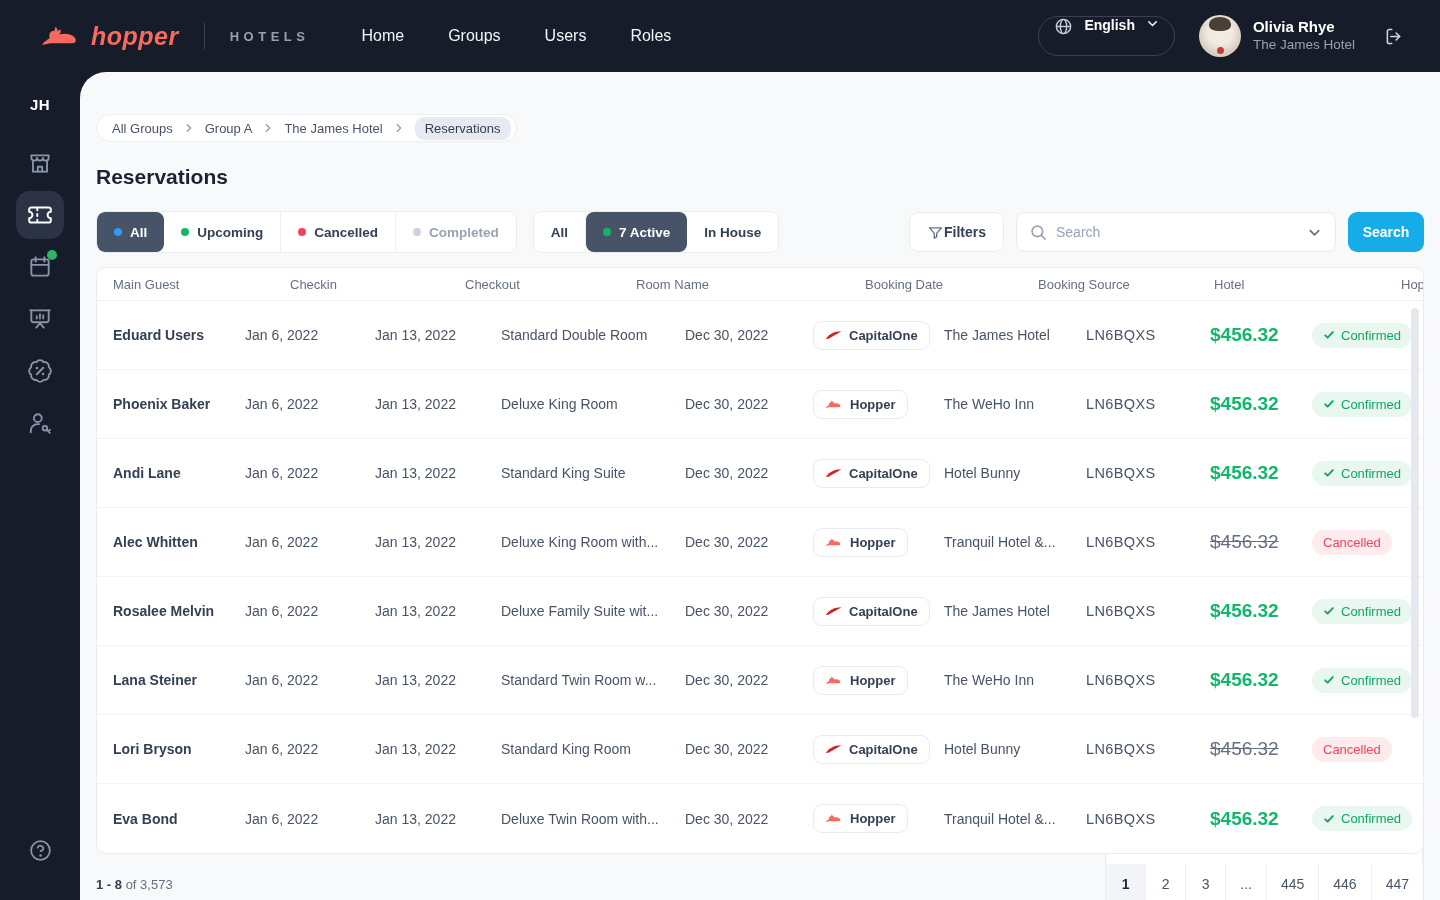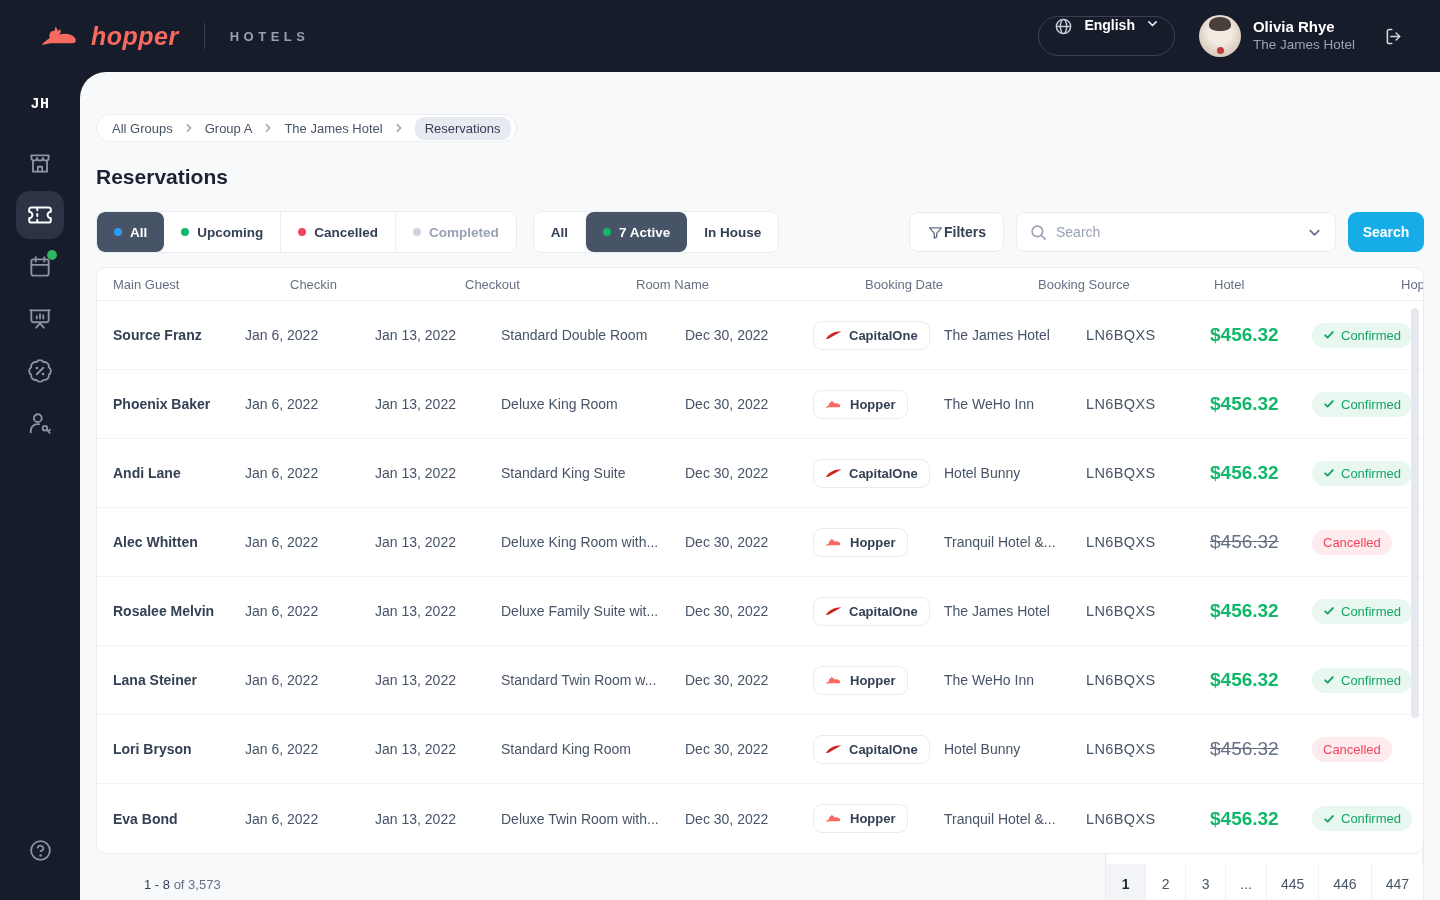--- a/index.html
+++ b/index.html
@@ -26,21 +26,21 @@
     border-radius:50% 50% 40% 40%; background:#4a4039; }
   .avatar::after { content:""; position:absolute; left:18px; bottom:3px; width:7px; height:7px;
     border-radius:50%; background:#c33b3b; }
   .user-block { margin-left:12px; line-height:1.25; }
   .user-name { color:#FFFFFF; font-size:15px; font-weight:700; }
   .user-org { color:#98A2B3; font-size:13.5px; }
   .logout-btn { background:none; border:none; margin-left:28px; cursor:pointer; display:flex; }
 
   
   .sidebar { position:absolute; left:0; top:72px; width:80px; height:828px; background:#171C2B;
-    display:flex; flex-direction:column; align-items:center; padding:24px 0 22px;font-family:Liberation Mono, monospace; }
+    display:flex; flex-direction:column; align-items:center; padding:24px 0 22px; }
   .ws-initials { color:#fff; font-size:15px; font-weight:700; letter-spacing:.5px; margin-bottom:26px; }
   .side-item { width:48px; height:48px; border:none; background:transparent; border-radius:14px;
     display:flex; align-items:center; justify-content:center; margin-bottom:4px; cursor:pointer; position:relative; }
   .side-item.active { background:#2B3344; }
   .side-item .badge-dot { position:absolute; top:7px; right:7px; width:10px; height:10px;
     border-radius:50%; background:#2DB563; }
   .side-help { margin-top:auto; }
 
   
   .content { position:absolute; left:80px; top:72px; width:1360px; height:828px;
@@ -99,21 +99,21 @@
   .status-badge { display:inline-flex; align-items:center; gap:6px; padding:5px 11px;
     border-radius:999px; font-size:13px; font-weight:500; }
   .status-badge.confirmed { background:#E8F7EF; color:#16A564; }
   .status-badge.cancelled { background:#FDEBEE; color:#F0455C; }
   .vscrollbar { position:absolute; right:4px; top:40px; width:8px; height:410px;
     background:#E5E8ED; border-radius:4px; }
 
   
   .table-footer { display:flex; align-items:center; margin-top:10px; height:40px; }
   .count-label { font-size:13px; color:#667085; }
-  .count-label b { color:#344054; font-weight:400;margin-left:48px; }
+  .count-label b { color:#344054; font-weight:700; }
   .pagination { margin-left:auto; display:flex; background:#fff; border:1px solid #E8EBF0;
     border-radius:9px; overflow:hidden;flex-direction:column; }
   .page-cell { display:flex; align-items:center; justify-content:center; gap:9px; height:40px;
     min-width:40px; padding:0 14px; background:#fff; border:none; border-right:1px solid #EEF0F4;
     font-family:inherit; font-size:14px; font-weight:500; color:#475467; cursor:pointer; }
   .pagination .page-cell:last-child { border-right:none; }
   .page-cell.nav { padding:0 18px; }
   .page-cell.current { background:#F3F4F7; color:#1D2939; font-weight:700; }
 
   svg { display:block; }
@@ -125,20 +125,26 @@
   <div class="logo">
     <span>
       <svg width="42" height="25" viewBox="0 0 44 26" fill="#F8695F">
         <path d="M2 21.5 C5 17.5 8 16.5 10 14.5 C9 9.5 12 6.5 15 7.5 L16 3 C18 4 18.6 6 18.4 7.6 L21.2 5.4 C22.2 7 21.8 9.2 20.2 10.8 C26.5 9.3 33.5 10.3 36.5 14.3 C38.6 17 37.4 20 34.2 20 L12 20 C8 20 5 22 2 21.5 Z"></path>
       </svg>
     </span>
     <span class="wordmark">hopper</span>
     <span class="logo-divider"></span>
     <span class="brand-suffix">HOTELS</span>
   </div>
+  <nav class="nav-links" id="nav-links">
+      <button class="nav-link">Home</button>
+      <button class="nav-link">Groups</button>
+      <button class="nav-link">Users</button>
+      <button class="nav-link">Roles</button>
+    </nav>
   <div class="top-right">
     <button class="lang-btn">
       <span>
         <svg width="19" height="19" viewBox="0 0 24 24" fill="none" stroke="#C6CDD8" stroke-width="1.8">
           <circle cx="12" cy="12" r="9"></circle>
             <ellipse cx="12" cy="12" rx="4" ry="9"></ellipse>
             <path d="M3.5 12h17"></path>
         </svg>
       </span>
       <span>English</span>
@@ -334,21 +340,21 @@
         <div class="th">Room Name</div>
         <div class="th">Booking Date</div>
         <div class="th">Booking Source</div>
         <div class="th">Hotel</div>
         <div class="th">Hopper Res. ID</div>
         <div class="th">Total Payout</div>
         <div class="th">Status</div>
       </div>
     <div id="table-body">
   <div class="tgrid trow">
-    <div class="td guest">Source Franz</div>
+    <div class="td guest">Eduard Users</div>
     <div class="td">Jan 6, 2022</div>
     <div class="td">Jan 13, 2022</div>
     <div class="td">Standard Double Room</div>
     <div class="td">Dec 30, 2022</div>
     <div class="td">
       <span class="src-badge">
         <span class="ic-capitalone">
           <svg width="17" height="10" viewBox="0 0 24 14" fill="#CE2620">
                   <path d="M1 12.6C6.2 5.4 14.2 1.6 23 1.8c-4 2.4-13 8-18.2 10.6L1 12.6Z"></path>
                 </svg>

